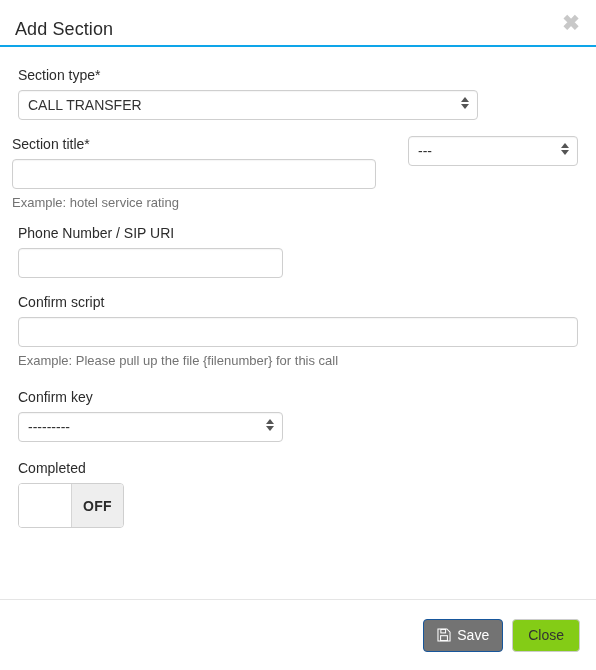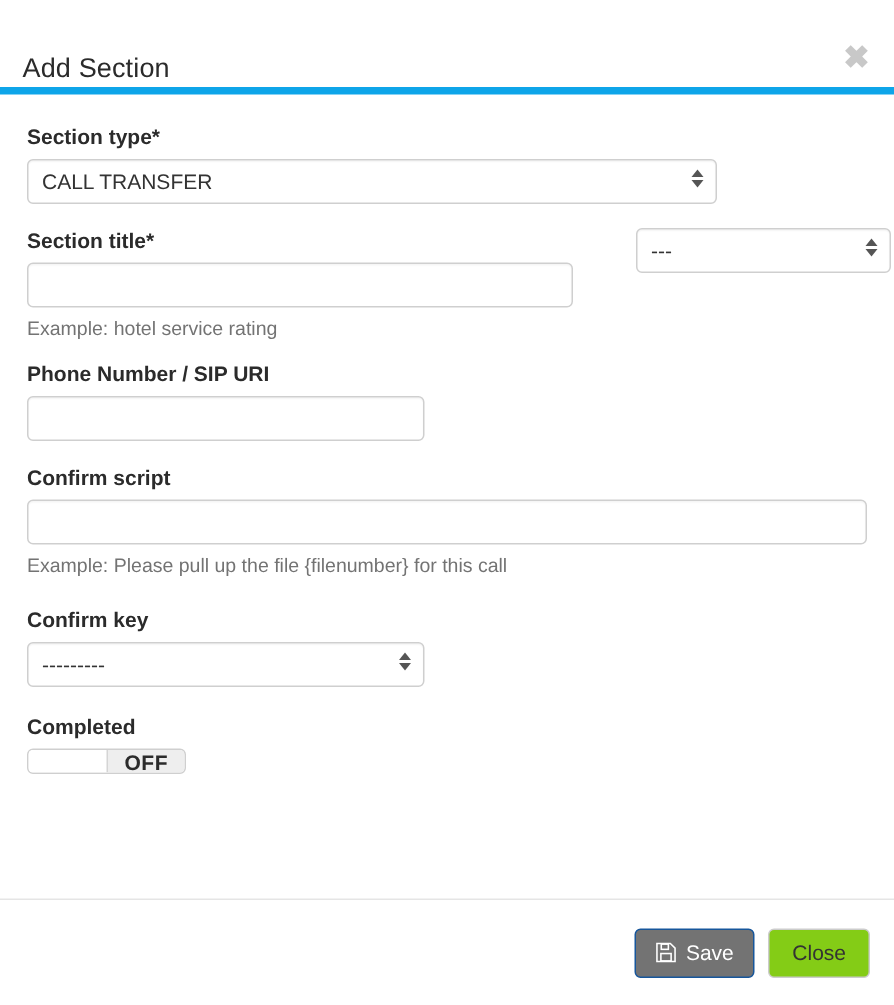--- a/index.html
+++ b/index.html
@@ -23,24 +23,23 @@
     position: absolute;
     inset: 0;
     background: #ffffff;
     display: flex;
     flex-direction: column;
   }
 
   
   .modal-header {
     height: 47px;
-    border-bottom: 5px solid #0ea5e9;
+    border-bottom: 2px solid #0ea5e9;
     position: relative;
     flex: 0 0 auto;
-    margin-top: 16px;
   }
   .modal-title {
     position: absolute;
     left: 15px;
     top: 19px;
     font-size: 18px;
     font-weight: normal;
     color: #2b2b2b;
     line-height: 1.2;
     letter-spacing: .1px;
@@ -66,21 +65,21 @@
   
   .modal-body {
     flex: 1 1 auto;
     padding: 20px 18px 0 18px;
     position: relative;
   }
 
   .field-label {
     display: block;
     font-size: 14px;
-    font-weight: bold;
+    font-weight: normal;
     color: #2b2b2b;
     margin: 0 0 7px 0;
     line-height: 16px;
   }
   .help-text {
     display: block;
     font-size: 13px;
     color: #737373;
     margin: 6px 0 0 0;
     line-height: 16px;
@@ -134,33 +133,34 @@
   
   .w-section-type  { width: 460px; }
   .w-section-title { width: 364px; }
   .w-audio-file    { width: 170px; }
   .w-phone         { width: 265px; }
   .w-confirm-script{ width: 560px; }
   .w-confirm-key   { width: 265px; }
 
   .row-two {
     display: flex;
-    gap: 16px;
+    gap: 6px;
+    justify-content: flex-end;
   }
   .col-left  { width: 364px; }
   .col-right { margin-left: 26px; width: 170px; }
 
   .group { margin-bottom: 16px; }
   .group-tight { margin-bottom: 14px; }
 
   
   .switch {
     display: inline-flex;
     width: 106px;
-    height: 17px;
+    height: 45px;
     border: 1px solid #cfcfcf;
     border-radius: 4px;
     overflow: hidden;
     cursor: pointer;
     background: #ffffff;
     user-select: none;
   }
   .switch-handle {
     width: 53px;
     background: #ffffff;

